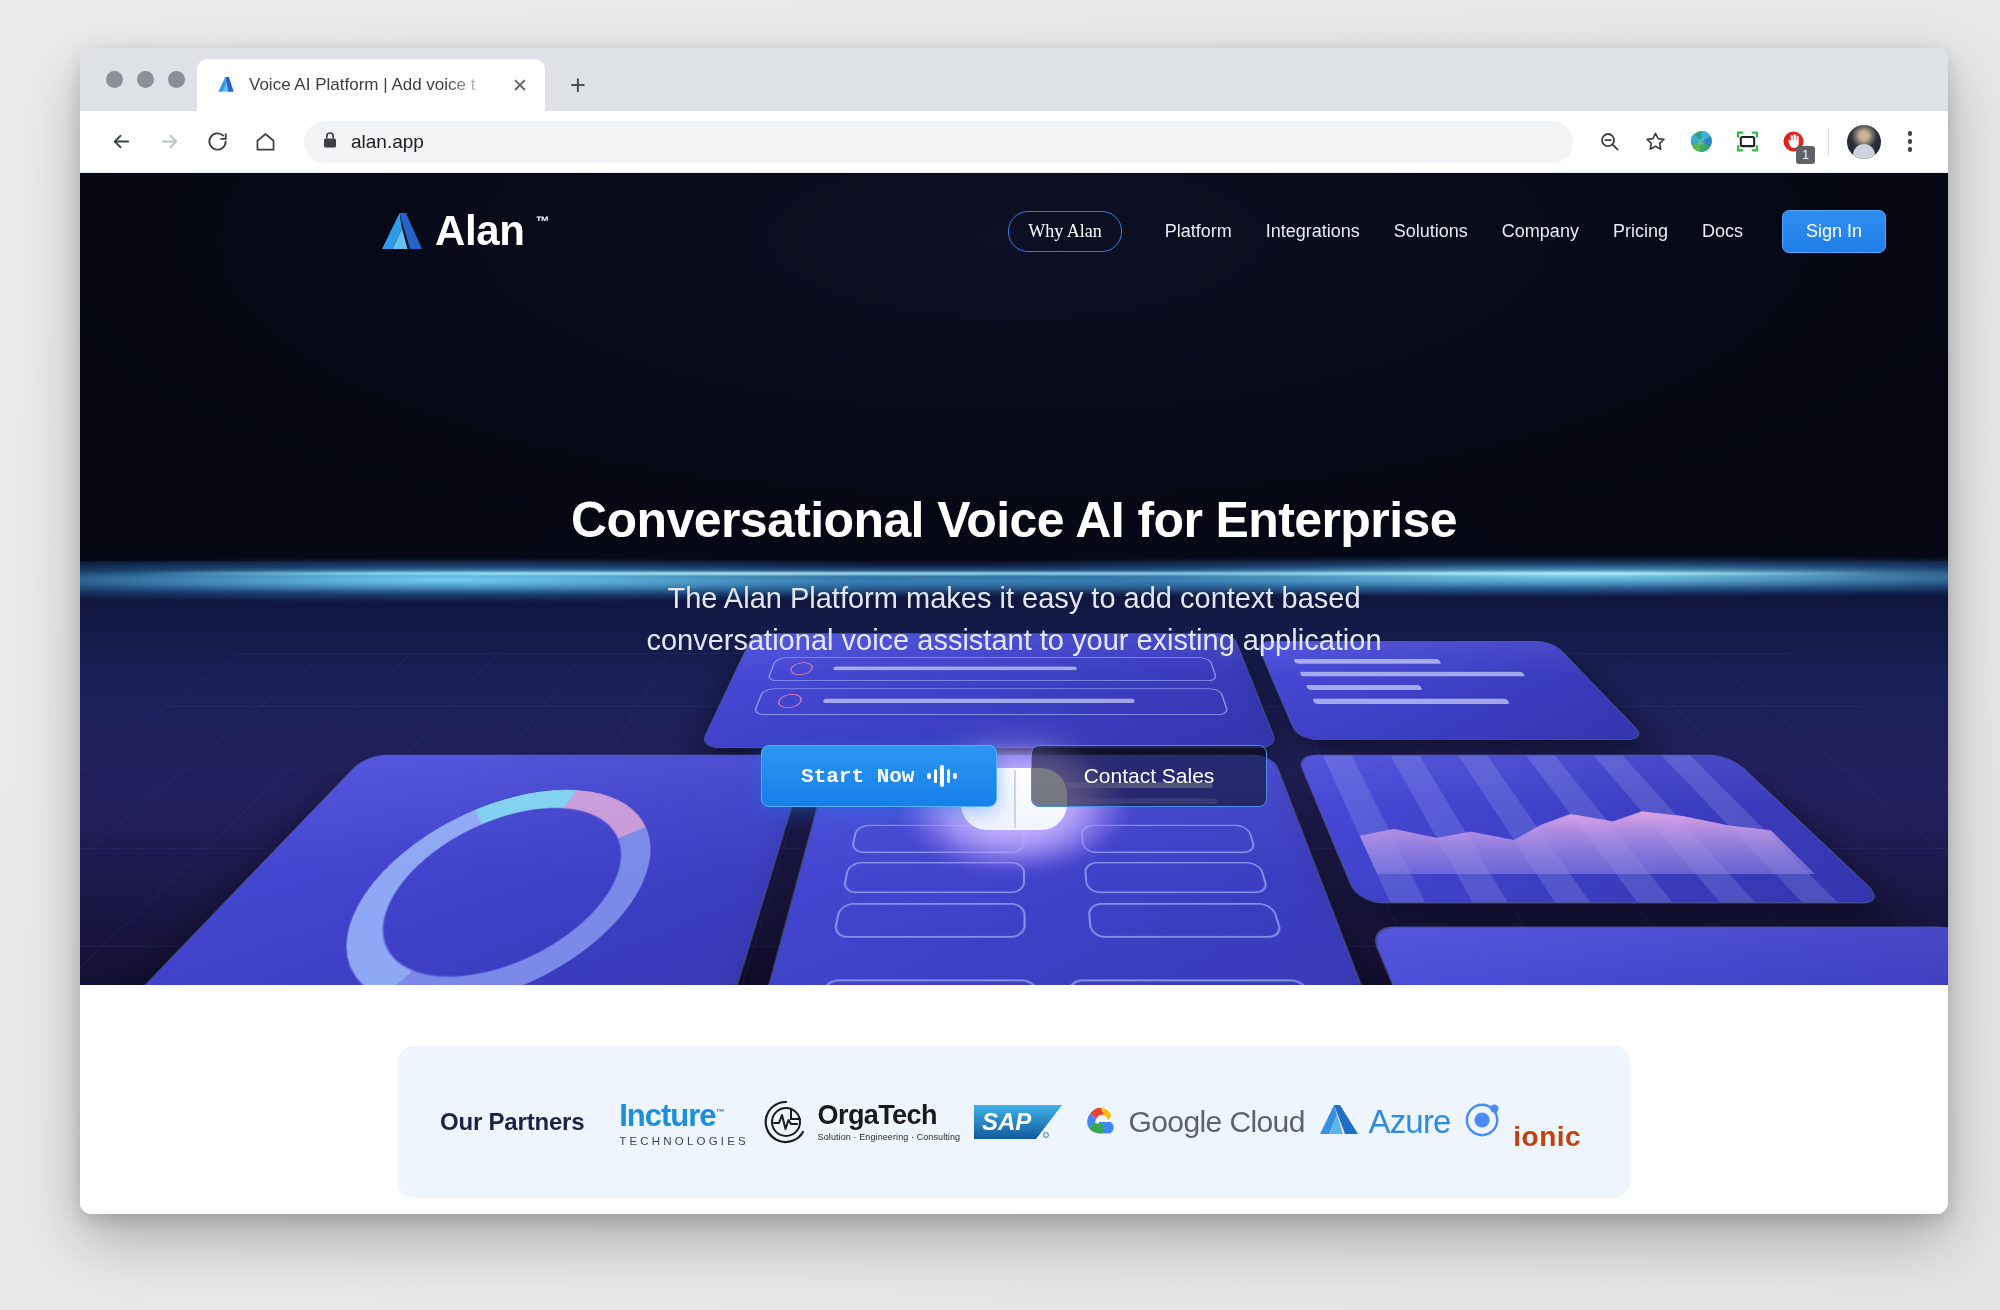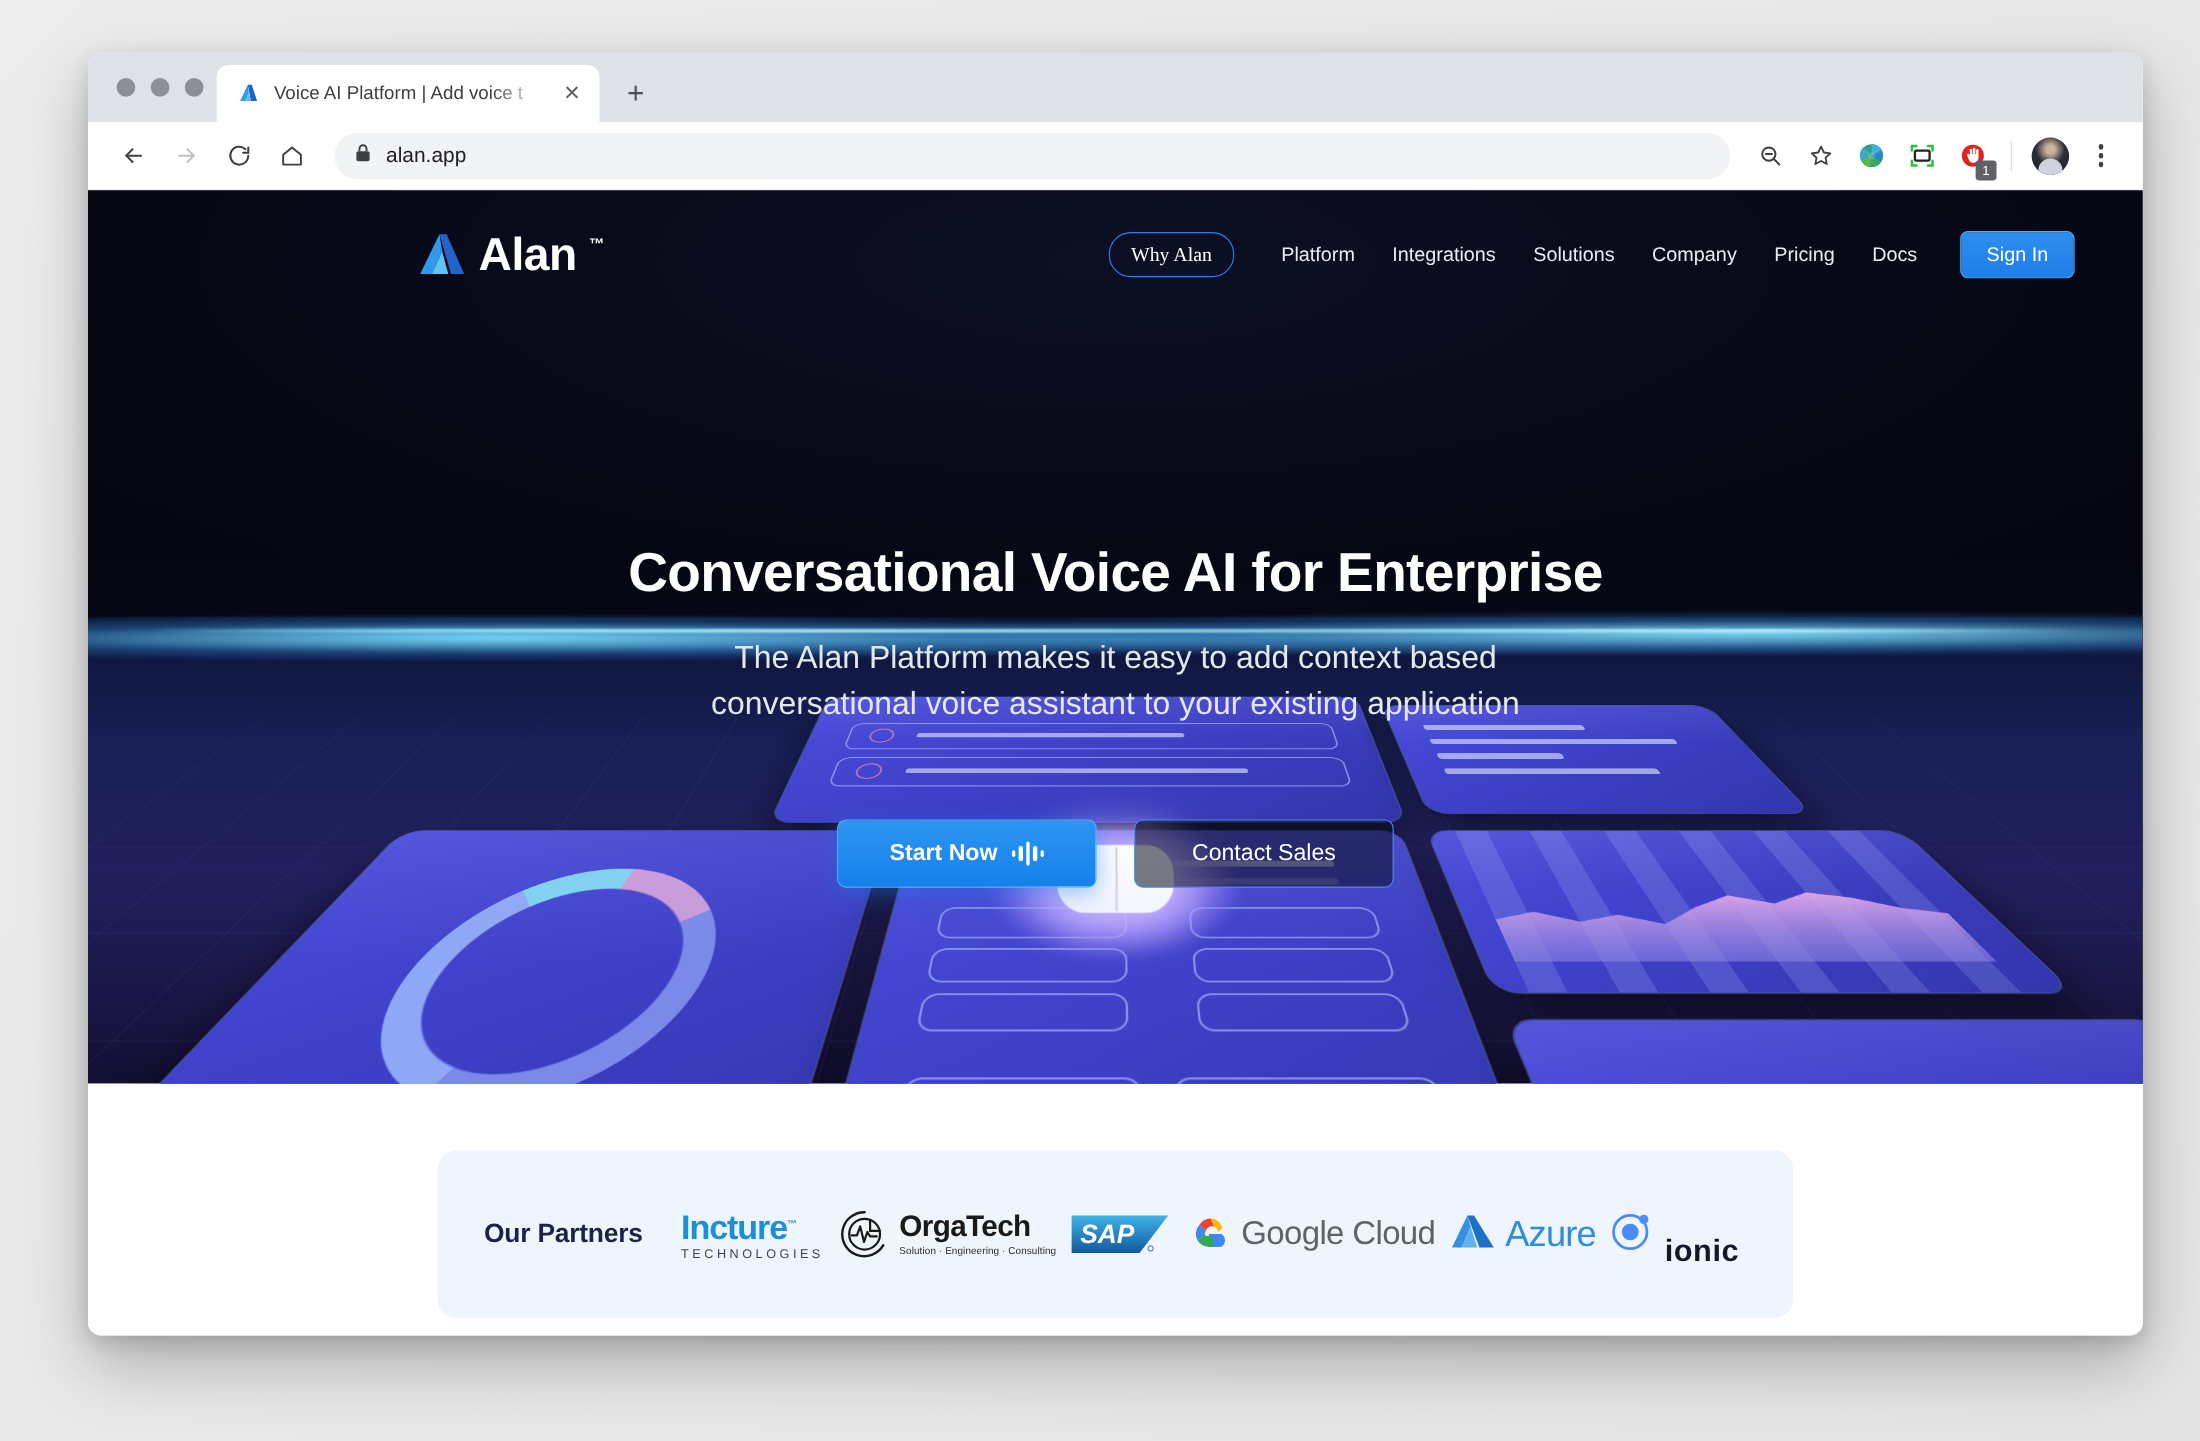--- a/index.html
+++ b/index.html
@@ -210,20 +210,21 @@
     display: flex; justify-content: center; gap: 34px; z-index: 26;
   }
   .cta-primary {
     width: 236px; height: 62px;
     background: linear-gradient(180deg, #2d96f2 0%, #1580ea 100%);
     border: 1px solid #58b0ff;
     border-radius: 8px;
     display: flex; align-items: center; justify-content: center; gap: 13px;
     font-size: 21px; font-weight: 700; color: #fff;
     box-shadow: 0 5px 22px rgba(26,120,230,0.45);
+    font-family: Liberation Mono, monospace;
   }
   .wave { display: flex; align-items: center; gap: 3px; height: 24px; }
   .wave i { width: 3.5px; border-radius: 2px; background: #fff; display: block; }
 
   .cta-secondary {
     width: 236px; height: 62px;
     background: rgba(10,12,30,0.55);
     border: 1.4px solid #4b8fe8;
     border-radius: 8px;
     display: flex; align-items: center; justify-content: center;
@@ -348,21 +349,21 @@
   
   .lg-gcloud { gap: 11px; }
   .lg-gcloud .txt { font-size: 30px; color: #5f6368; letter-spacing: -0.6px; }
   .lg-gcloud .txt b { font-weight: 400; color: #5f6368; }
   
   .lg-azure { gap: 8px; }
   .lg-azure .txt { font-size: 33px; color: #2e8ddf; letter-spacing: -0.8px; }
   
   .lg-ionic { gap: 11px; }
   .lg-ionic .txt {
-    font-size: 28px; font-weight: 700; color: #0f172a;
+    font-size: 28px; font-weight: 700; color: #c2410c;
     letter-spacing: 0.5px;
     margin-top: 30px;
   }
 </style>
 </head>
 <body>
 
 <div class="browser-window">
 
   <div class="tabstrip">

